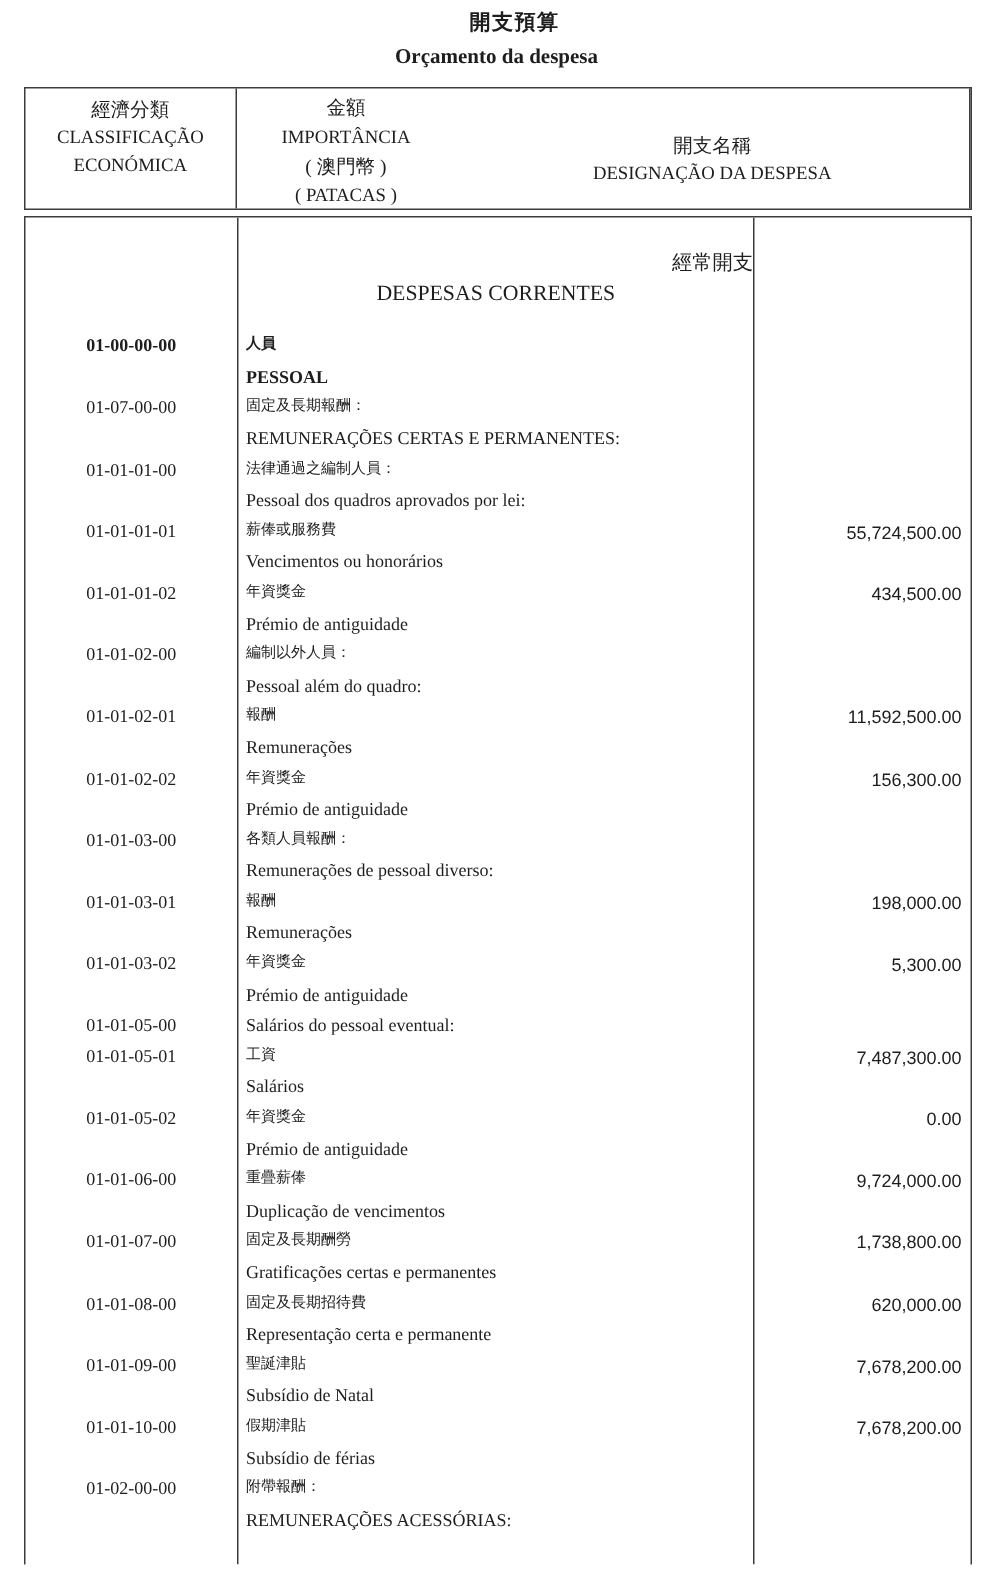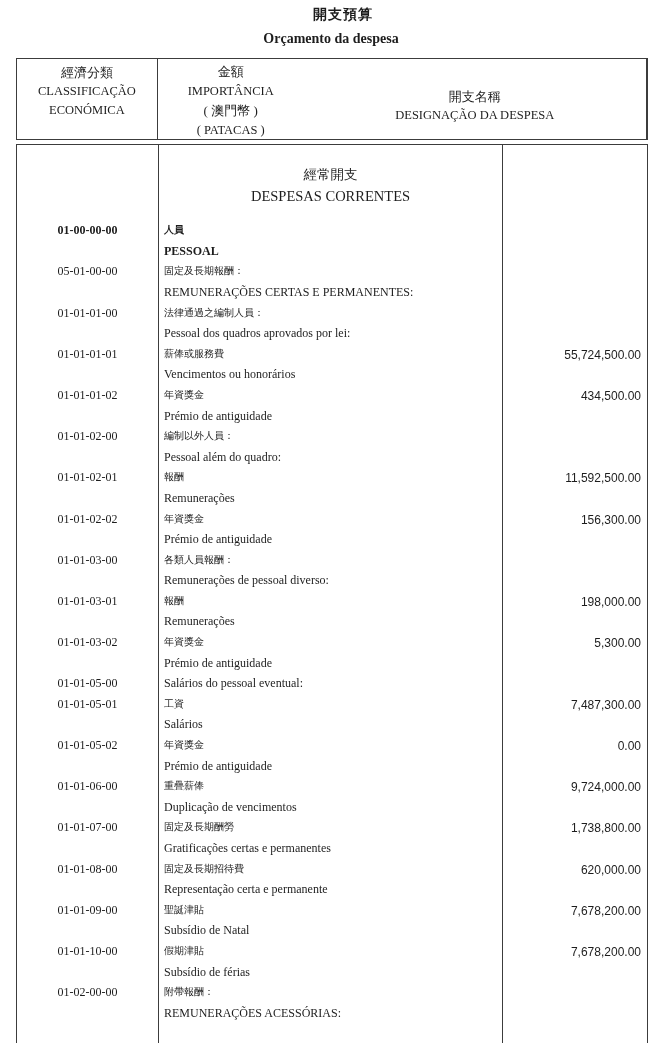--- a/index.html
+++ b/index.html
@@ -39,21 +39,21 @@
   .tbl-body {
     position:absolute; left:16px; top:144px; width:632px; height:899px;
     border-left:1px solid #3c3c3c; border-right:1px solid #3c3c3c; border-top:1px solid #3c3c3c;
     overflow:hidden;
   }
   .vline { position:absolute; top:0; bottom:0; width:1px; background:#3c3c3c; }
   .vline-a { left:141px; }
   .vline-b { left:485px; }
   .body-content { position:relative; padding-top:20px; }
   .section-title { margin-left:142px; width:343px; text-align:center; }
-  .section-zh { font-size:13.5px; line-height:20.6px; }
+  .section-zh { font-size:13.5px; line-height:20.6px;text-align:right; }
   .section-pt { font-size:14.5px; line-height:20.6px; }
   .section-gap { height:14px; }
   .row { position:relative; }
   .code {
     position:absolute; left:0; top:0; width:141px;
     text-align:center; font-size:12px; line-height:20.6px;
     font-family:"Liberation Serif",serif;
   }
   .cell2 { margin-left:147px; margin-right:152px; }
   .zh { font-size:10px; line-height:20.6px; white-space:nowrap; }
@@ -101,21 +101,21 @@
     <div id="rows-container">
         <div class="row bold">
     <span class="code">01-00-00-00</span>
     <div class="cell2">
       <div class="zh">人員</div>
       <div class="pt">PESSOAL</div>
     </div>
 
   </div>
         <div class="row">
-    <span class="code">05-01-00-00</span>
+    <span class="code">01-07-00-00</span>
     <div class="cell2">
       <div class="zh">固定及長期報酬：</div>
       <div class="pt">REMUNERAÇÕES CERTAS E PERMANENTES:</div>
     </div>
 
   </div>
         <div class="row">
     <span class="code">01-01-01-00</span>
     <div class="cell2">
       <div class="zh">法律通過之編制人員：</div>

